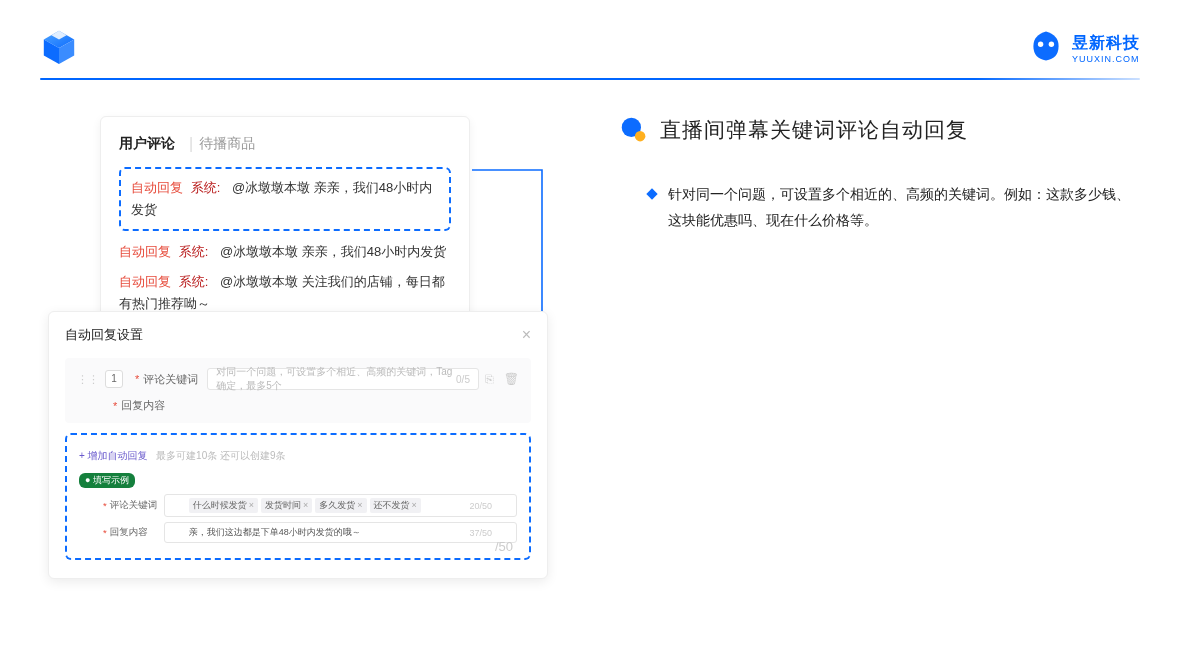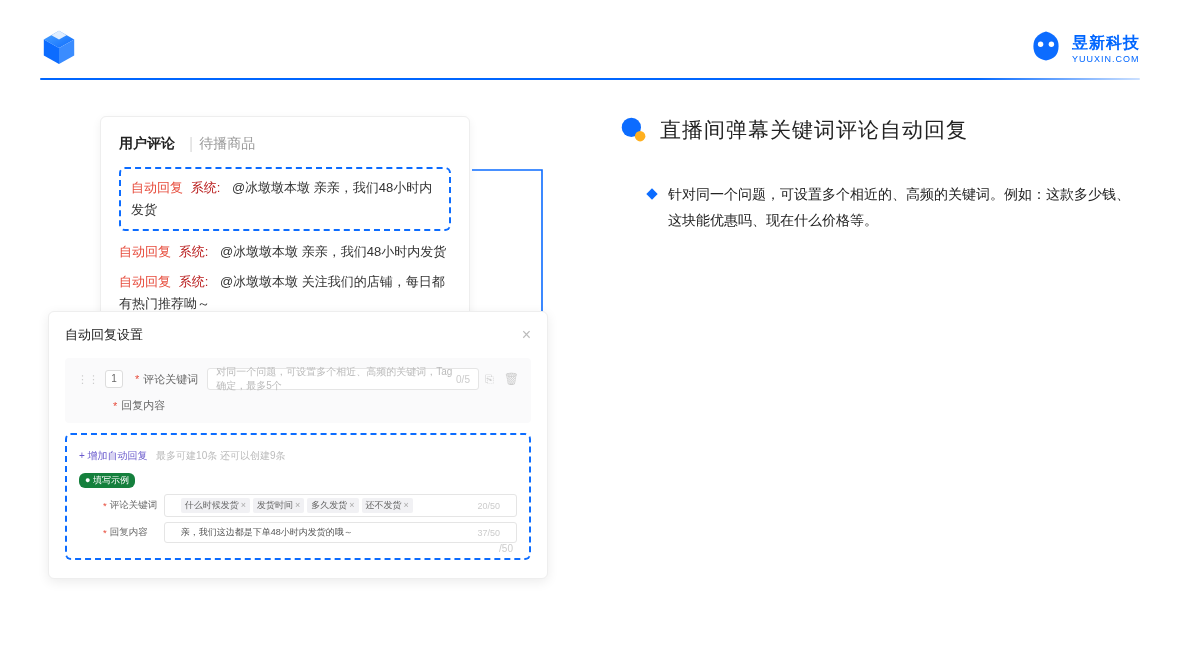--- a/index.html
+++ b/index.html
@@ -49,26 +49,26 @@
 .row .trash { color: #ccc; margin-left: 10px; font-size: 12px; cursor: pointer; }
 .row .copy { color: #ccc; margin-left: 6px; font-size: 11px; cursor: pointer; }
 
 .ex-box { border: 2px dashed #0c6cff; border-radius: 6px; padding: 10px 12px; }
 .add-link { color: #6a5acd; font-size: 10px; margin-bottom: 6px; display: inline-block; cursor: pointer; }
 .add-hint { color: #bbb; font-size: 10px; margin-left: 4px; }
 .ex-badge { display: inline-block; background: #15803d; color: #fff; font-size: 9px; padding: 1px 6px; border-radius: 6px; margin-bottom: 6px; }
 .ex-row { display: flex; align-items: center; font-size: 9.5px; margin-bottom: 5px; }
 .ex-row .req { color: #e74c3c; margin-right: 3px; }
 .ex-row .lbl { color: #666; width: 50px; }
-.ex-row .box { flex: 1; border: 1px solid #e5e5e5; border-radius: 3px; background: #fff; padding: 3px 16px; display: flex; align-items: center; gap: 3px; flex-wrap: wrap; margin-left: 4px; }
+.ex-row .box { flex: 1; border: 1px solid #e5e5e5; border-radius: 3px; background: #fff; padding: 3px 24px; display: flex; align-items: center; gap: 3px; flex-wrap: wrap; margin-left: 4px; }
 .ex-row .tag { background: #f1f1f4; color: #666; padding: 1px 4px; border-radius: 2px; font-size: 9px; white-space: nowrap; }
 .ex-row .tag::after { content: "×"; margin-left: 2px; color: #aaa; }
 .ex-row .cnt2 { color: #ccc; font-size: 9px; margin-left: auto; }
 .ex-row .val { color: #555; font-size: 9px; }
-.out-cnt { position: absolute; right: 16px; bottom: 4px; font-size: 10px; color: #ccc; }
+.out-cnt { position: absolute; right: 16px; bottom: 4px; font-size: 13px; color: #ccc; }
 
 
 .connector { position: absolute; top: 54px; left: 432px; width: 92px; height: 410px; pointer-events: none; }
 .connector svg { width: 100%; height: 100%; overflow: visible; }
 
 
 .section-head { display: flex; align-items: center; margin-bottom: 38px; }
 .bubble-icon { width: 28px; height: 28px; margin-right: 12px; position: relative; }
 .section-title { font-size: 21px; color: #222; font-weight: 500; letter-spacing: 1px; }
 .bullet-item { display: flex; margin-bottom: 28px; font-size: 14px; line-height: 1.85; color: #222; padding-left: 28px; }

